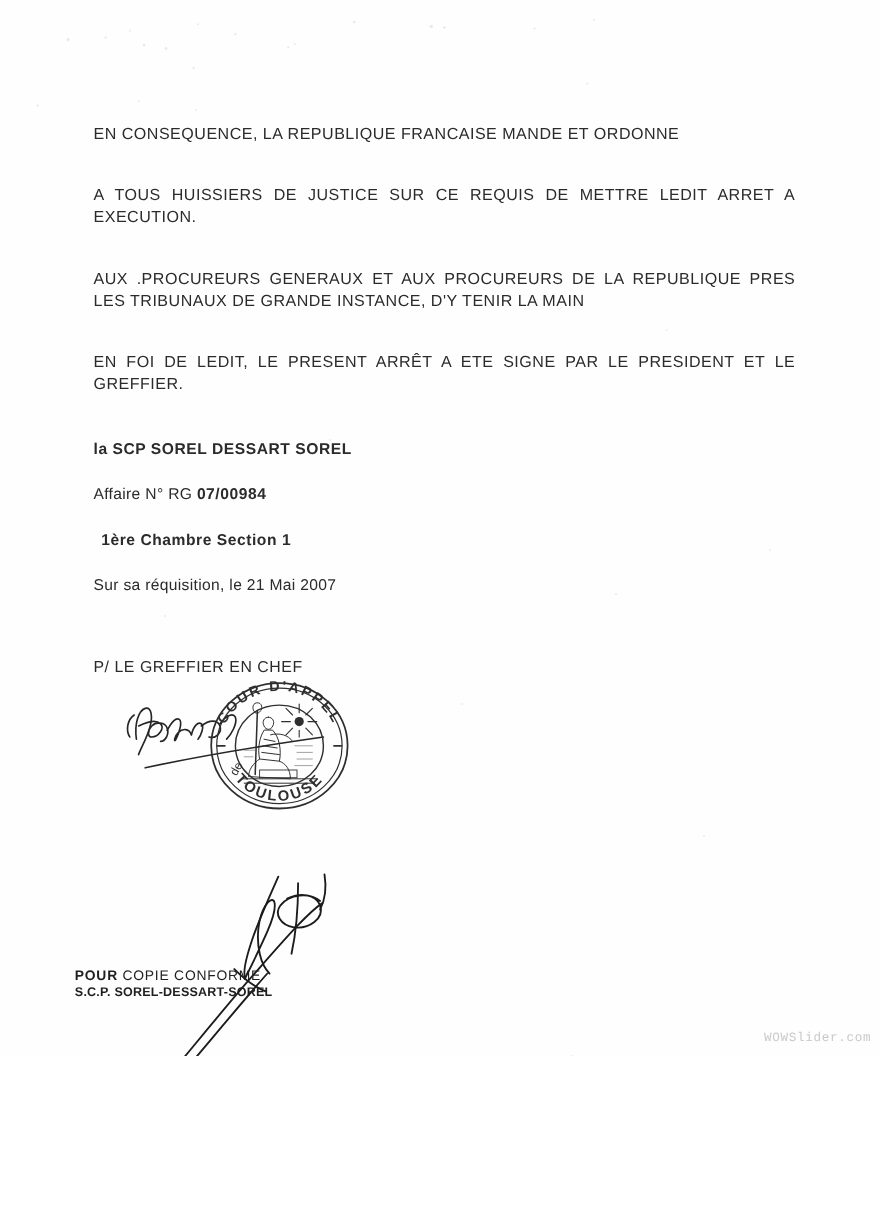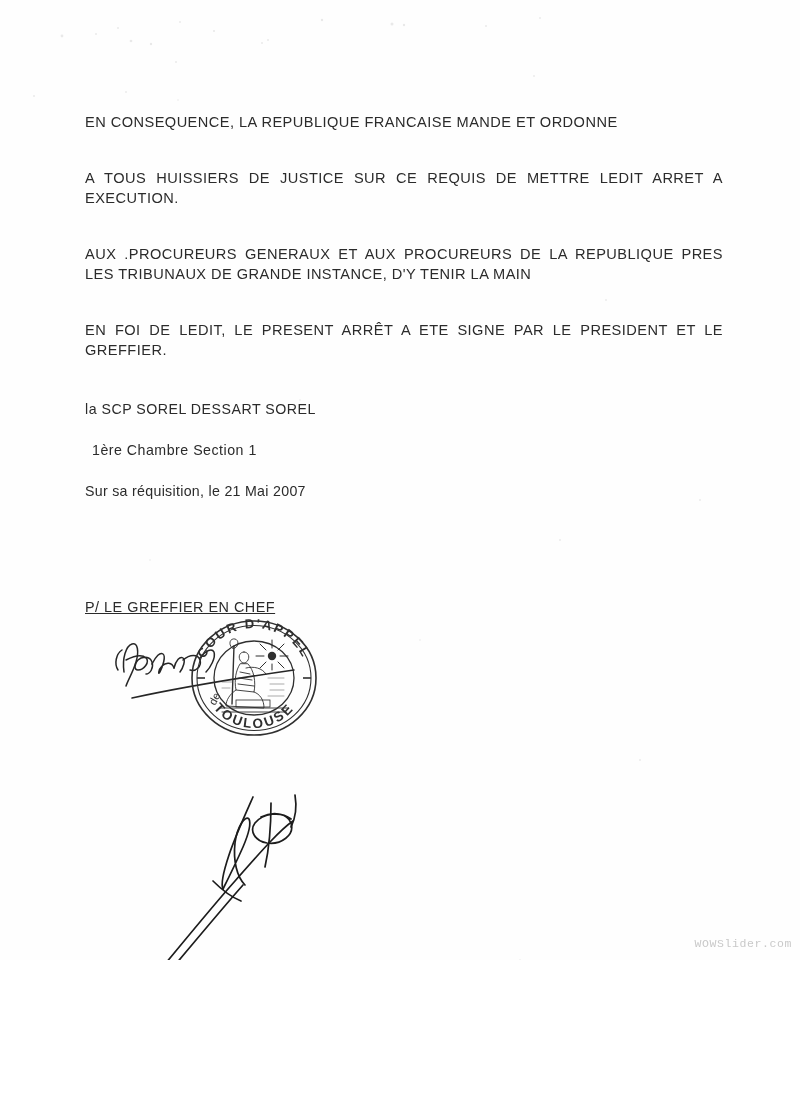--- a/index.html
+++ b/index.html
@@ -50,36 +50,35 @@
     width: 640px;
   }
   .cert-line {
     color: #2b2b2b;
     font-size: 14.2px;
     letter-spacing: 0.3px;
     line-height: 19px;
     margin: 0 0 22px 0;
   }
   .cert-line.bold {
-    font-weight: normal;
+    font-weight: bold;
     letter-spacing: 0.5px;
   }
   .cert-line.indent {
     padding-left: 7px;
   }
   .mixed-bold b { font-weight: bold; letter-spacing: 0.5px; }
 
   #greffier-line {
     position: absolute;
     left: 85px;
     top: 599px;
     color: #2b2b2b;
     font-size: 14.4px;
     letter-spacing: 0.5px;
-    text-decoration: underline;
   }
 
   
   #seal {
     position: absolute;
     left: 188px;
     top: 618px;
     width: 132px;
     height: 120px;
   }
@@ -170,20 +169,21 @@
 
   <div id="doc-body">
     <p class="para">EN CONSEQUENCE, LA REPUBLIQUE FRANCAISE MANDE ET ORDONNE</p>
     <p class="para justified small-gap">A TOUS HUISSIERS DE JUSTICE SUR CE REQUIS DE METTRE LEDIT ARRET A EXECUTION.</p>
     <p class="para justified">AUX .PROCUREURS GENERAUX ET AUX PROCUREURS DE LA REPUBLIQUE PRES LES TRIBUNAUX DE GRANDE INSTANCE, D'Y TENIR LA MAIN</p>
     <p class="para justified">EN FOI DE LEDIT, LE PRESENT ARRÊT A ETE SIGNE PAR LE PRESIDENT ET LE GREFFIER.</p>
   </div>
 
   <div class="cert-block">
     <p class="cert-line bold">la SCP SOREL DESSART SOREL</p>
+    <p class="cert-line mixed-bold"><span>Affaire N° RG </span><b>07/00984</b></p>
     <p class="cert-line bold indent">1ère Chambre Section 1</p>
     <p class="cert-line">Sur sa réquisition, le 21 Mai 2007</p>
   </div>
 
   <div id="greffier-line">P/ LE GREFFIER EN CHEF</div>
 
   <svg id="sig-greffier" viewBox="0 0 210 95">
     <g fill="none" stroke="#262626" stroke-width="1.5" stroke-linecap="round">
       <path d="M16,52 C14,38 18,26 24,24 C30,22 31,32 28,42 C25,52 20,60 18,66"></path>
       <path d="M18,40 C26,36 34,34 38,38 C42,42 36,50 30,50 C26,50 26,44 30,40 C34,36 42,36 44,42 C46,48 42,54 38,54"></path>
@@ -262,16 +262,20 @@
       <path d="M128,104 C132,96 140,80 148,62 C154,48 156,38 154,34 C150,30 142,42 140,58 C138,76 142,92 150,100"></path>
       <path d="M166,32 C178,26 192,28 196,38 C200,50 186,60 172,58 C160,56 154,46 160,38 C168,28 186,26 196,34"></path>
       <path d="M176,18 C176,40 174,64 170,82"></path>
       <path d="M44,210 C70,180 108,132 140,96 C168,64 186,44 198,36"></path>
       <path d="M56,208 C84,176 118,134 148,100"></path>
       <path d="M118,96 C126,104 136,112 146,116"></path>
       <path d="M200,10 C202,22 200,34 196,42"></path>
     </g>
   </svg>
 
+  <div id="conforme-block">
+    <div class="l1"><span class="strong">POUR</span><span> COPIE CONFORME</span></div>
+    <div class="l2">S.C.P. SOREL-DESSART-SOREL</div>
+  </div>
 
   <div id="watermark">WOWSlider.com</div>
 
 </div>
 
 </body></html>

